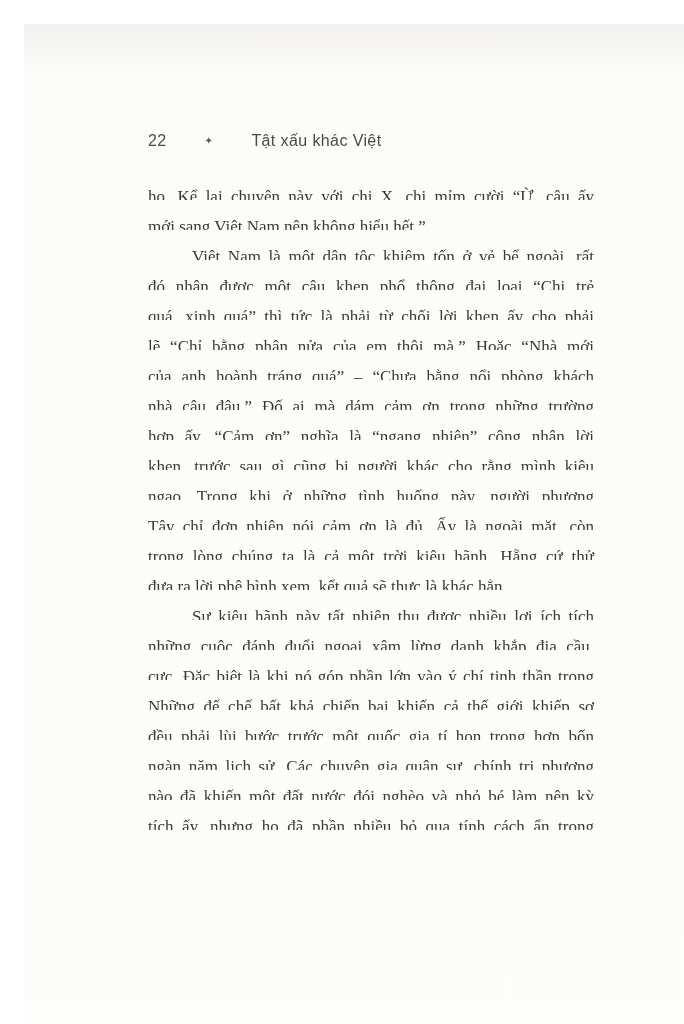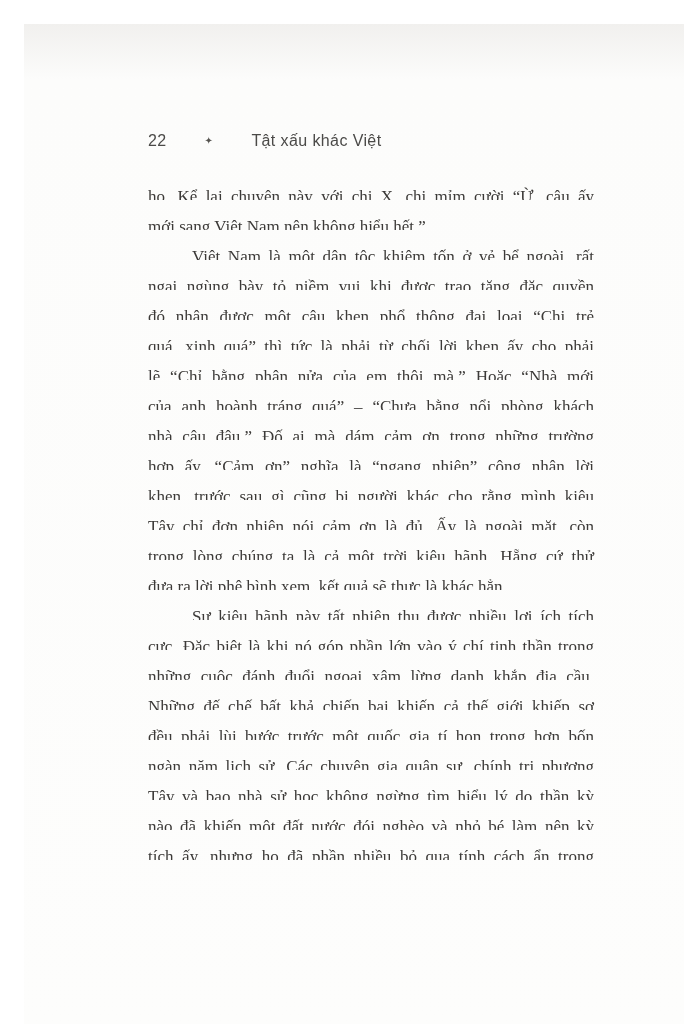--- a/index.html
+++ b/index.html
@@ -63,35 +63,34 @@
   <div class="running-header">
     <span>22</span>
     <span class="sep">✦</span>
     <span>Tật xấu khác Việt</span>
   </div>
 
   <div class="body-text">
     <div class="line">họ. Kể lại chuyện này với chị X, chị mỉm cười “Ừ, cậu ấy</div>
     <div class="line para-end">mới sang Việt Nam nên không hiểu hết.”</div>
     <div class="line indent">Việt Nam là một dân tộc khiêm tốn ở vẻ bể ngoài, rất</div>
-    <div class="line">ngại ngùng bày tỏ niềm vui khi được trao tặng đặc quyền</div>
     <div class="line">đó nhận được một câu khen phổ thông đại loại “Chị trẻ</div>
     <div class="line">quá, xinh quá” thì tức là phải từ chối lời khen ấy cho phải</div>
     <div class="line">lẽ “Chỉ bằng phân nửa của em thôi mà.” Hoặc “Nhà mới</div>
     <div class="line">của anh hoành tráng quá” – “Chưa bằng nổi phòng khách</div>
     <div class="line">nhà cậu đâu.” Đố ai mà dám cảm ơn trong những trường</div>
     <div class="line">hợp ấy. “Cảm ơn” nghĩa là “ngang nhiên” công nhận lời</div>
     <div class="line">khen, trước sau gì cũng bị người khác cho rằng mình kiêu</div>
+    <div class="line">ngạo. Trong khi ở những tình huống này, người phương</div>
     <div class="line">Tây chỉ đơn nhiên nói cảm ơn là đủ. Ấy là ngoài mặt, còn</div>
     <div class="line">trong lòng chúng ta là cả một trời kiêu hãnh. Hẵng cứ thử</div>
     <div class="line para-end">đưa ra lời phê bình xem, kết quả sẽ thực là khác hẳn.</div>
     <div class="line indent">Sự kiêu hãnh này tất nhiên thu được nhiều lợi ích tích</div>
+    <div class="line">những cuộc đánh đuổi ngoại xâm lừng danh khắp địa cầu.</div>
     <div class="line">cực. Đặc biệt là khi nó góp phần lớn vào ý chí tinh thần trong</div>
-    <div class="line">những cuộc đánh đuổi ngoại xâm lừng danh khắp địa cầu.</div>
     <div class="line">Những đế chế bất khả chiến bại khiến cả thế giới khiếp sợ</div>
     <div class="line">đều phải lùi bước trước một quốc gia tí hon trong hơn bốn</div>
     <div class="line">ngàn năm lịch sử. Các chuyên gia quân sự, chính trị phương</div>
-    <div class="line">Tây và bao nhà sử học không ngừng tìm hiểu lý do thần kỳ</div>
     <div class="line">nào đã khiến một đất nước đói nghèo và nhỏ bé làm nên kỳ</div>
     <div class="line">tích ấy, nhưng họ đã phần nhiều bỏ qua tính cách ẩn trong</div>
   </div>
 
 </div>
 
 </body></html>

